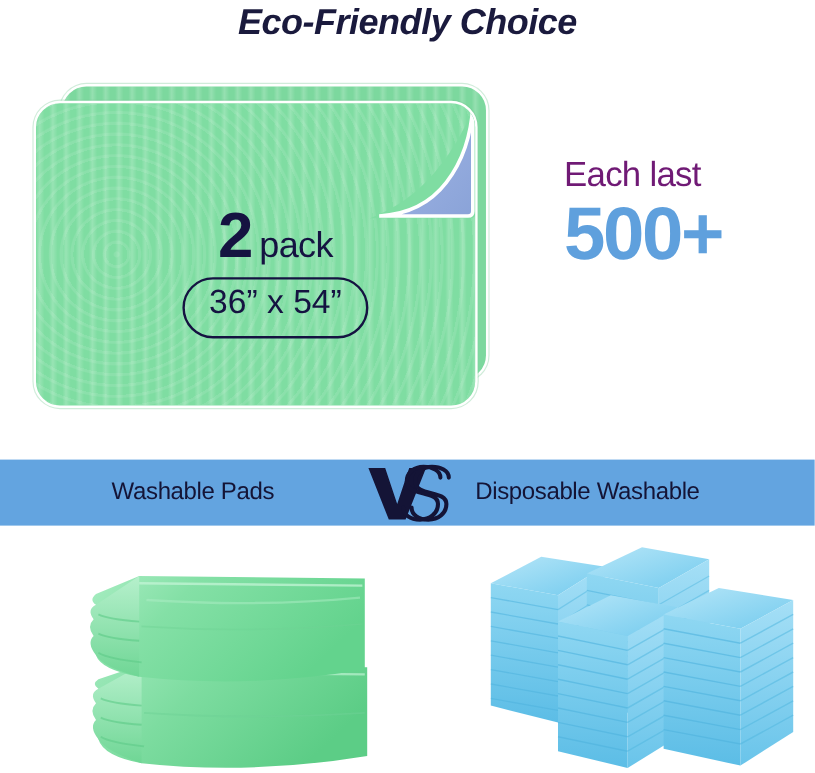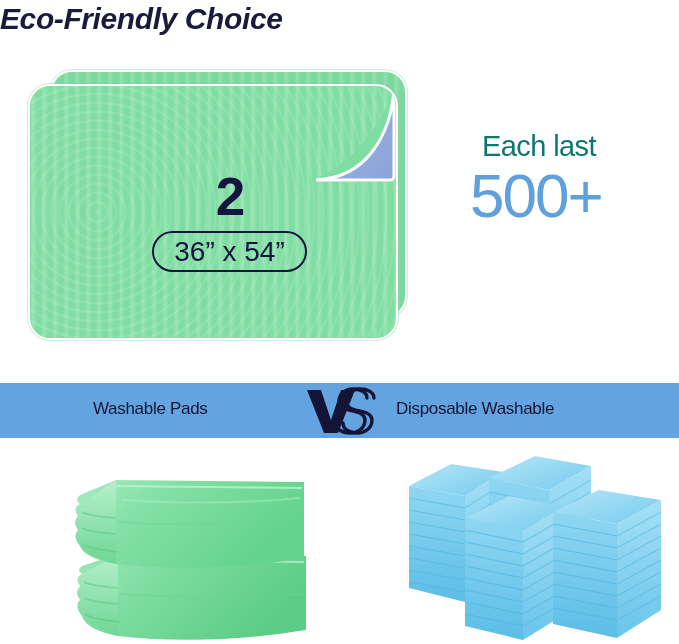--- a/index.html
+++ b/index.html
@@ -7,20 +7,21 @@
     width: 679px; height: 644px;
     background: #ffffff;
     font-family: "Liberation Sans", sans-serif;
     overflow: hidden;
   }
   .page { position: relative; width: 679px; height: 644px; background: #fff; }
 
   
   .title {
     position: absolute; left: 0; top: 2px; width: 679px;
+    text-align: center;
     font-size: 30px; font-weight: 700; font-style: italic;
     letter-spacing: -0.4px;
     color: #1a1a3d;
     font-family: "Liberation Sans", sans-serif;
   }
 
   
   .pad-stack { position: absolute; left: 28px; top: 70px; width: 385px; height: 270px; }
   .pad {
     position: absolute; border-radius: 22px;
@@ -60,42 +61,42 @@
   .fold svg { display:block; }
 
   
   .pad-label { position: absolute; left: 92px; top: 86px; width: 215px; text-align: center; }
   .pack-line { display: flex; align-items: baseline; justify-content: center; gap: 7px; }
   .pack-num { font-size: 53px; font-weight: 700; color: #151341; line-height: .95; letter-spacing: -2px;}
   .pack-word { font-size: 30px; font-weight: 400; color: #151341; letter-spacing: -0.5px;}
   .size-pill {
     margin: 9px auto 0; display: inline-block;
     border: 2.5px solid #151341; border-radius: 30px;
-    padding: 3px 20px 2px;
+    padding: 3px 20px 12px;
     font-size: 28px; font-weight: 400; color: #151341;
     letter-spacing: 0px; white-space: nowrap;
   }
 
   
   .stat { position: absolute; left: 470px; top: 130px; width: 200px; }
-  .stat-top { font-size: 29px; color: #0f766e; letter-spacing: -.6px; line-height: 1.15; margin-left: 12px; }
+  .stat-top { font-size: 29px; color: #701a75; letter-spacing: -.6px; line-height: 1.15; }
   .stat-big {
-    font-size: 62px; font-weight: 400; color: #5fa0dd;
+    font-size: 62px; font-weight: 700; color: #5fa0dd;
     letter-spacing: -2px; line-height: 1.0; margin-top: 2px;
   }
   .stat-bot { font-size: 29px; color: #1c1c2e; letter-spacing: -.6px; line-height: 1.2; margin-top: 2px;}
 
   
   .banner {
     position: absolute; left: 0; top: 383px; width: 679px; height: 55px;
     background: #63a4e0;
     display: flex; align-items: center; justify-content: center;
   }
   .banner-label {
-    font-size: 17px; color: #141436; letter-spacing: -.3px; white-space: nowrap;
+    font-size: 20px; color: #141436; letter-spacing: -.3px; white-space: nowrap;
   }
   .banner-left  { position: absolute; left: 93px;  top: 16px; }
   .banner-right { position: absolute; left: 396px; top: 16px; }
   .vs { position: absolute; left: 305px; top: 386px; width: 76px; height: 50px; }
   .vs svg { display: block; }
 
   
   .folded { position: absolute; left: 58px; top: 470px; width: 250px; height: 174px; }
   .folded svg { display: block; }
 
@@ -130,20 +131,21 @@
             </linearGradient>
           </defs>
           <path d="M96 0 L96 92 Q96 96 92 96 L8 96 Q40 84 62 58 Q84 32 96 0 Z" fill="#7fdda2"></path>
           <path d="M94 2 Q92 40 72 66 Q52 92 16 94 L90 94 Q94 94 94 90 Z" fill="url(#backGrad)" stroke="#ffffff" stroke-width="3"></path>
         </svg>
       </div>
 
       <div class="pad-label">
         <div class="pack-line">
           <span class="pack-num">2</span>
+          <span class="pack-word">pack</span>
         </div>
         <div class="size-pill">36” x 54”</div>
       </div>
     </div>
   </div>
 
   <div class="stat">
     <div class="stat-top">Each last</div>
     <div class="stat-big">500+</div>
   </div>

